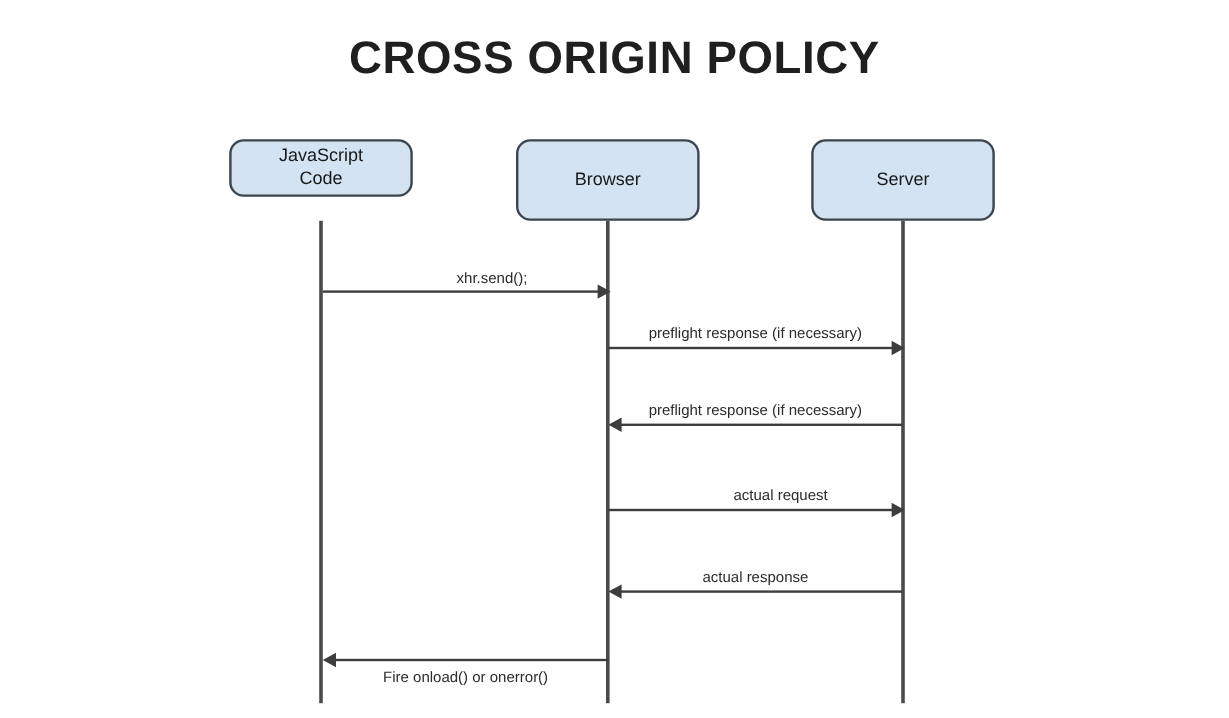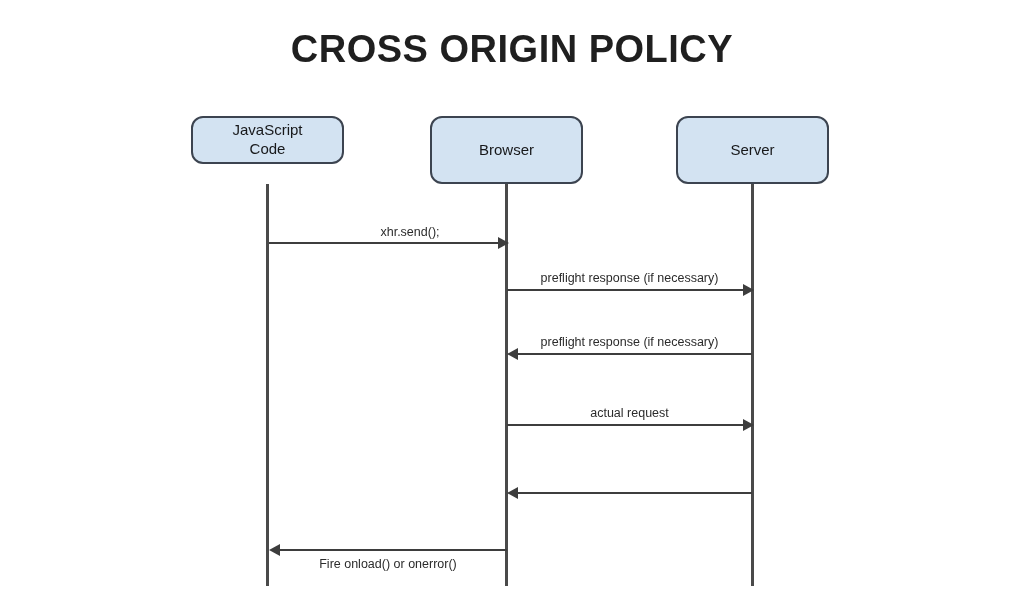--- a/index.html
+++ b/index.html
@@ -117,22 +117,23 @@
   <div class="msg-line" style="left:507px; top:289px; width:238px;"></div>
   <div class="msg-head right" style="left:743px; top:284px;"></div>
   <div class="msg-label" style="left:507px; top:271px; width:245px;">preflight response (if necessary)</div>
 
   <div class="msg-line" style="left:514px; top:353px; width:238px;"></div>
   <div class="msg-head left" style="left:507px; top:348px;"></div>
   <div class="msg-label" style="left:507px; top:335px; width:245px;">preflight response (if necessary)</div>
 
   <div class="msg-line" style="left:507px; top:424px; width:238px;"></div>
   <div class="msg-head right" style="left:743px; top:419px;"></div>
-  <div class="msg-label" style="left:507px; top:406px; width:245px;">actual request</div>
+  <div class="msg-label" style="left:528px; top:406px; width:245px;">actual request</div>
 
   <div class="msg-line" style="left:514px; top:492px; width:238px;"></div>
   <div class="msg-head left" style="left:507px; top:487px;"></div>
+  <div class="msg-label" style="left:507px; top:474px; width:245px;">actual response</div>
 
   <div class="msg-line" style="left:276px; top:549px; width:231px;"></div>
   <div class="msg-head left" style="left:269px; top:544px;"></div>
   <div class="msg-label" style="left:269px; top:531px; width:238px;margin-top:26px;">Fire onload() or onerror()</div>
 
 </div>
 
 </body></html>

